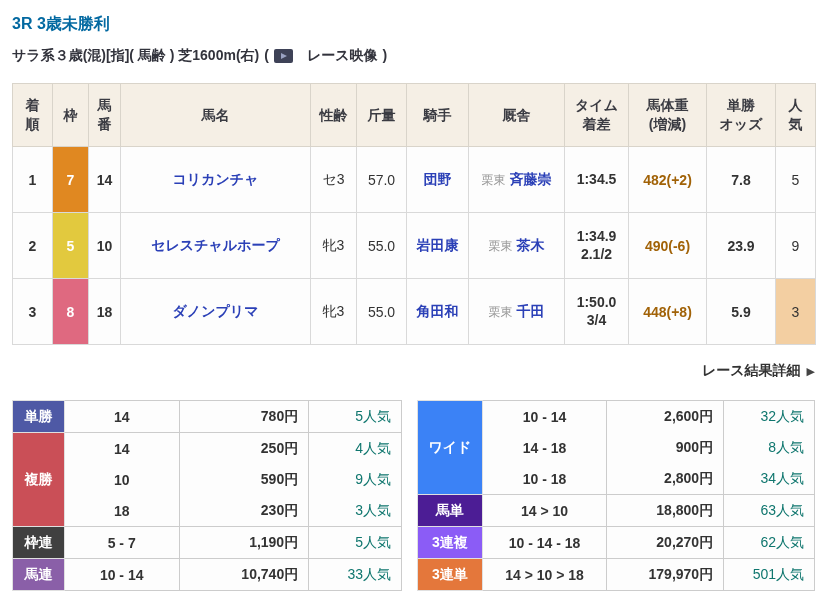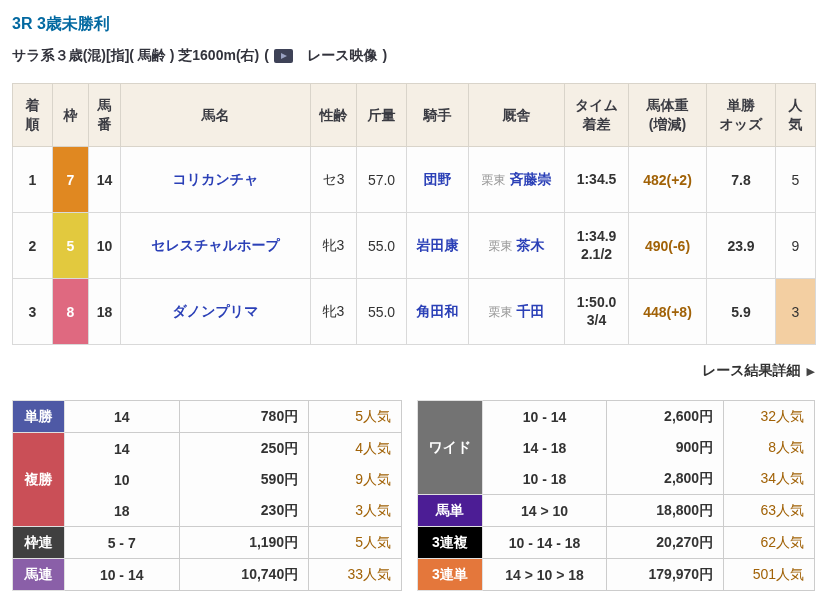--- a/index.html
+++ b/index.html
@@ -66,21 +66,21 @@
   table.payout{border-collapse:collapse;table-layout:fixed;font-size:14px;background:#fdfdfd;}
   table.payout td{border-left:1px solid #ccc;border-right:1px solid #ccc;height:31px;padding:0 10px;background:#fdfdfd;vertical-align:middle;}
   table.payout tr.gs td{border-top:1px solid #ccc;}
   table.payout tr:last-child td{border-bottom:1px solid #ccc;}
   td.ptype{
     color:#fff;font-weight:bold;text-align:center;padding:0 4px;
     border:1px solid #e0e0e0 !important;
   }
   td.combo{text-align:center;font-weight:bold;white-space:nowrap;}
   td.pay{text-align:right;font-weight:bold;white-space:nowrap;}
-  td.ppop{text-align:right;font-weight:normal;white-space:nowrap;color:#a16207;}
+  td.ppop{text-align:right;font-weight:normal;white-space:nowrap;color:#0f766e;}
 </style>
 </head>
 <body>
 
 <div class="page">
 
   <div class="race-title">3R 3歳未勝利</div>
 
   <div class="race-cond">
     <span>サラ系３歳(混)[指]( 馬齢 ) 芝1600m(右)</span>
@@ -230,21 +230,21 @@
 
     <table class="payout">
       <colgroup>
         <col style="width:65px">
           <col style="width:125px">
           <col style="width:117px">
           <col style="width:91px">
       </colgroup>
       <tbody>
           <tr class="gs">
-        <td class="ptype" rowspan="3" style="background-color: #737373;">ワイド</td>
+        <td class="ptype" rowspan="3" style="background-color: #3b82f6;">ワイド</td>
         <td class="combo">10 - 14</td>
         <td class="pay">2,600円</td>
         <td class="ppop">32人気</td>
       </tr>
       <tr>
         <td class="combo">14 - 18</td>
         <td class="pay">900円</td>
         <td class="ppop">8人気</td>
       </tr>
       <tr>
@@ -252,21 +252,21 @@
         <td class="pay">2,800円</td>
         <td class="ppop">34人気</td>
       </tr>
       <tr class="gs">
         <td class="ptype" style="background-color: #4c1d95;">馬単</td>
         <td class="combo">14 &gt; 10</td>
         <td class="pay">18,800円</td>
         <td class="ppop">63人気</td>
       </tr>
       <tr class="gs">
-        <td class="ptype" style="background-color: #000000;">3連複</td>
+        <td class="ptype" style="background-color: #8b5cf6;">3連複</td>
         <td class="combo">10 - 14 - 18</td>
         <td class="pay">20,270円</td>
         <td class="ppop">62人気</td>
       </tr>
       <tr class="gs">
         <td class="ptype" style="background-color: rgb(228, 119, 59);">3連単</td>
         <td class="combo">14 &gt; 10 &gt; 18</td>
         <td class="pay">179,970円</td>
         <td class="ppop">501人気</td>
       </tr>

